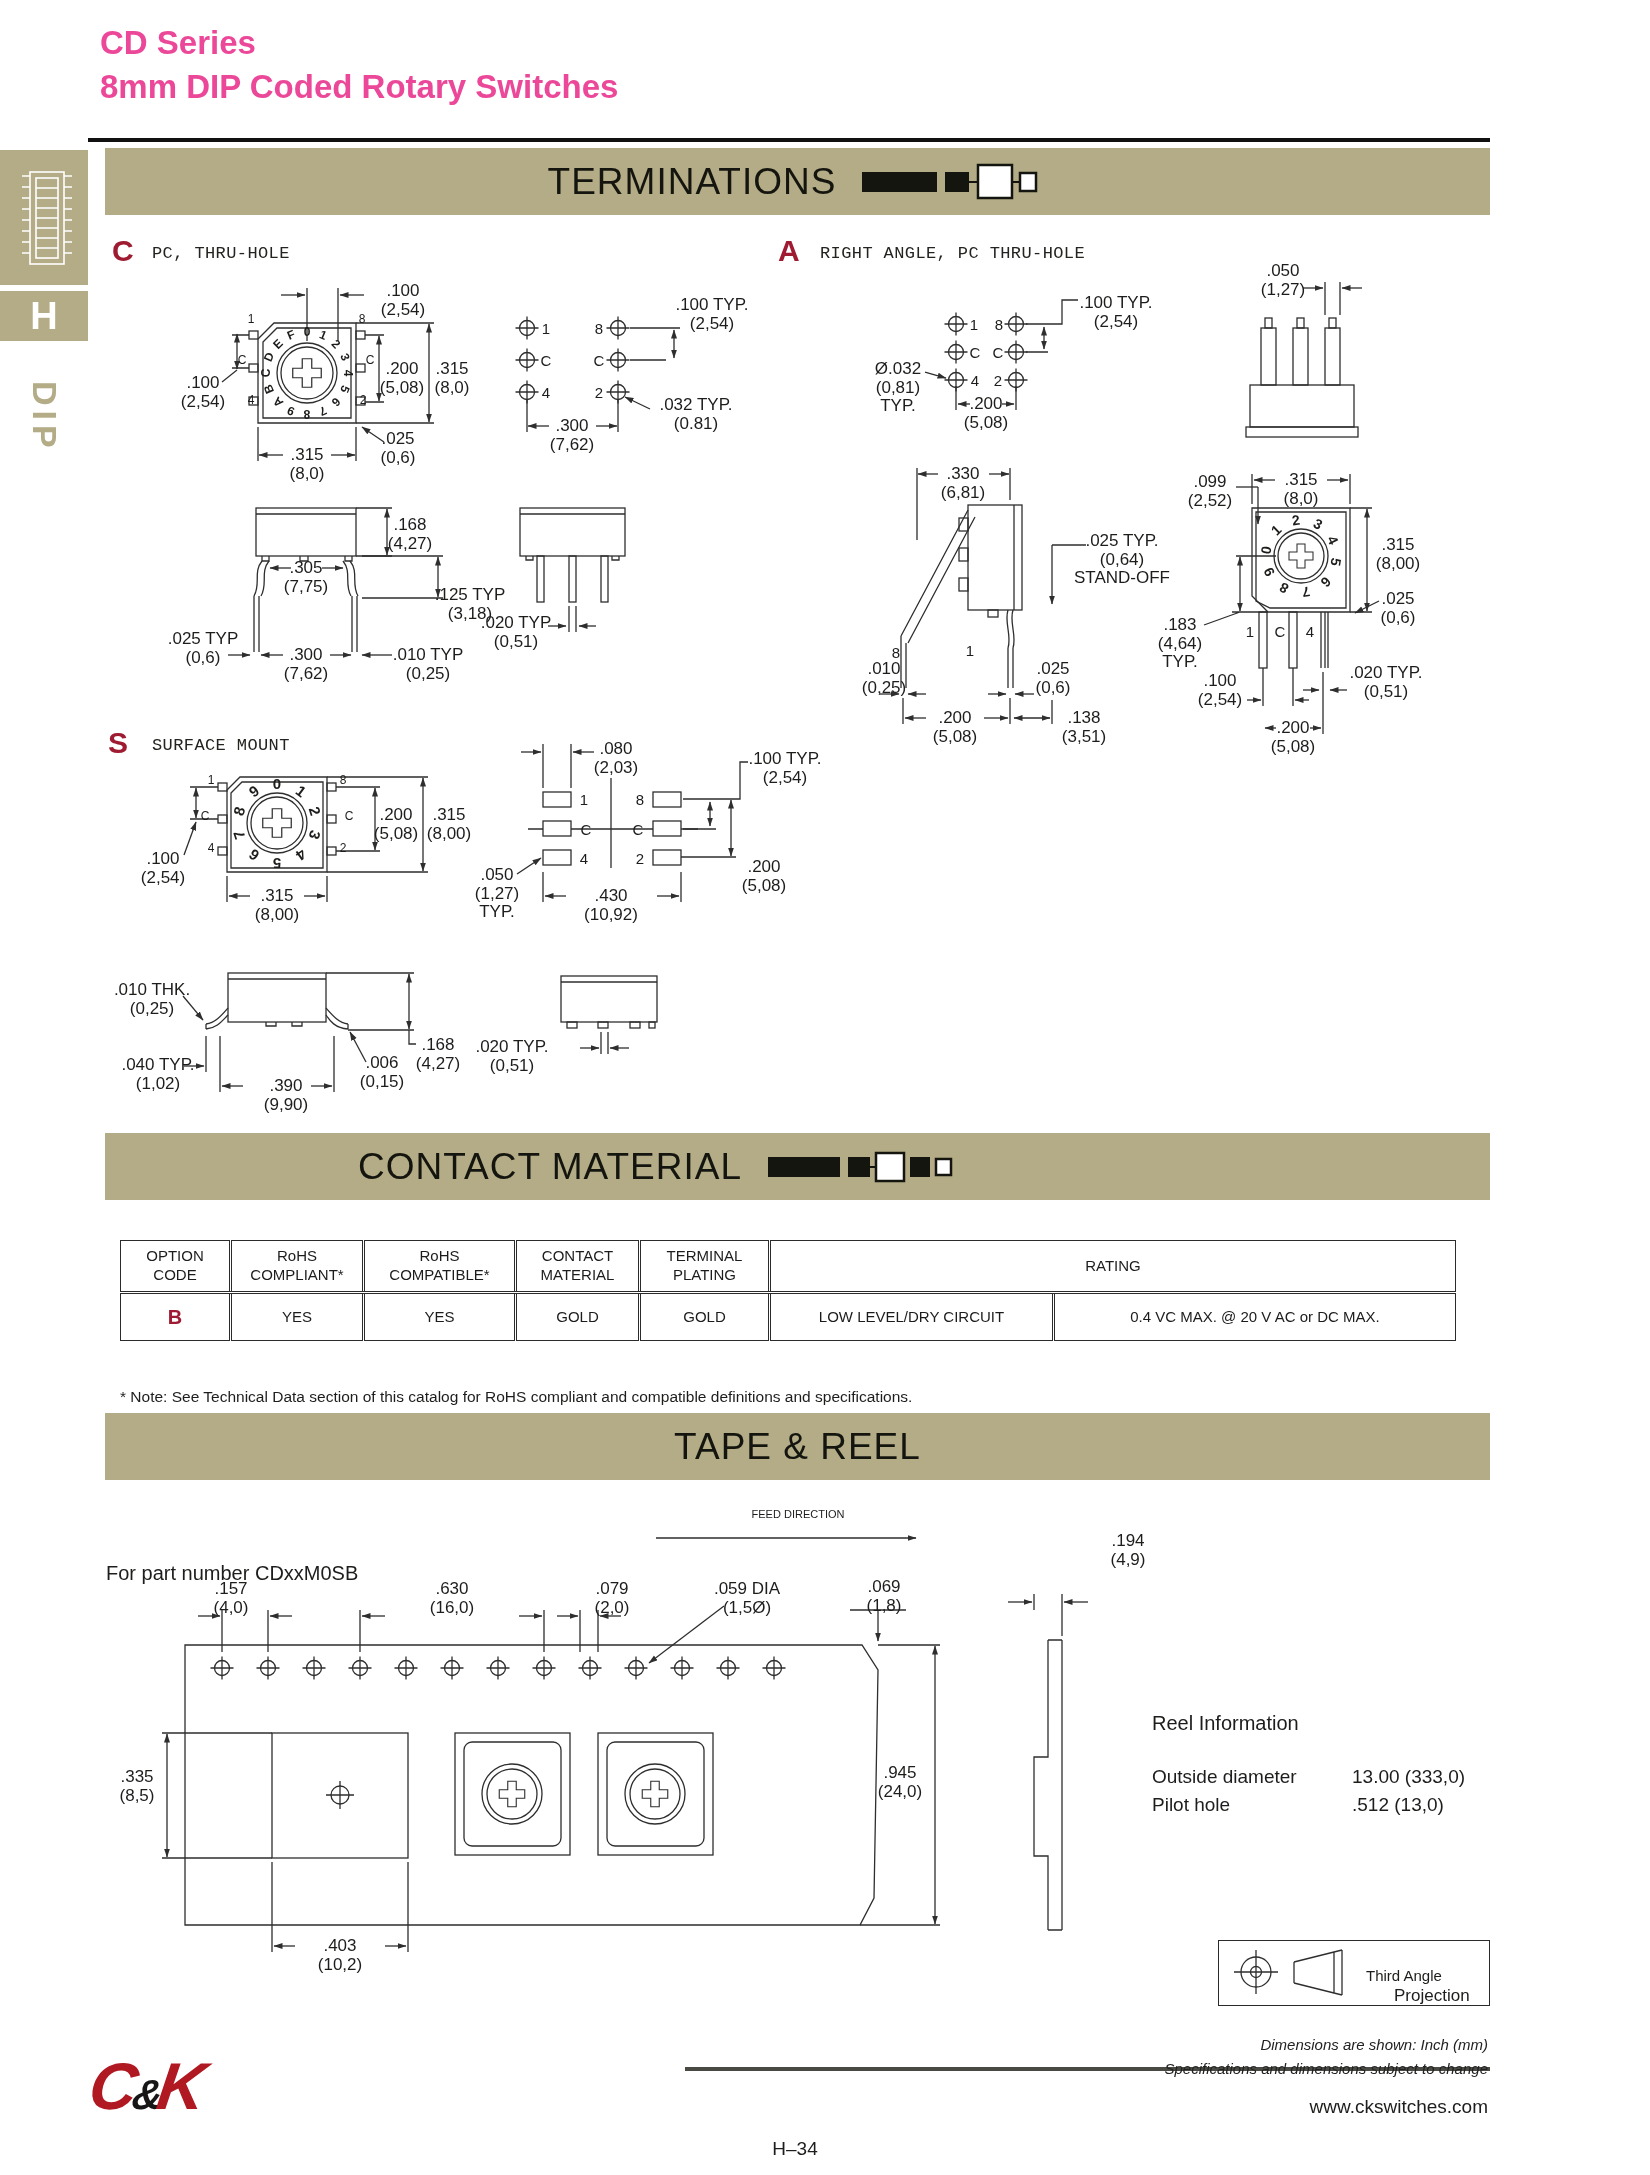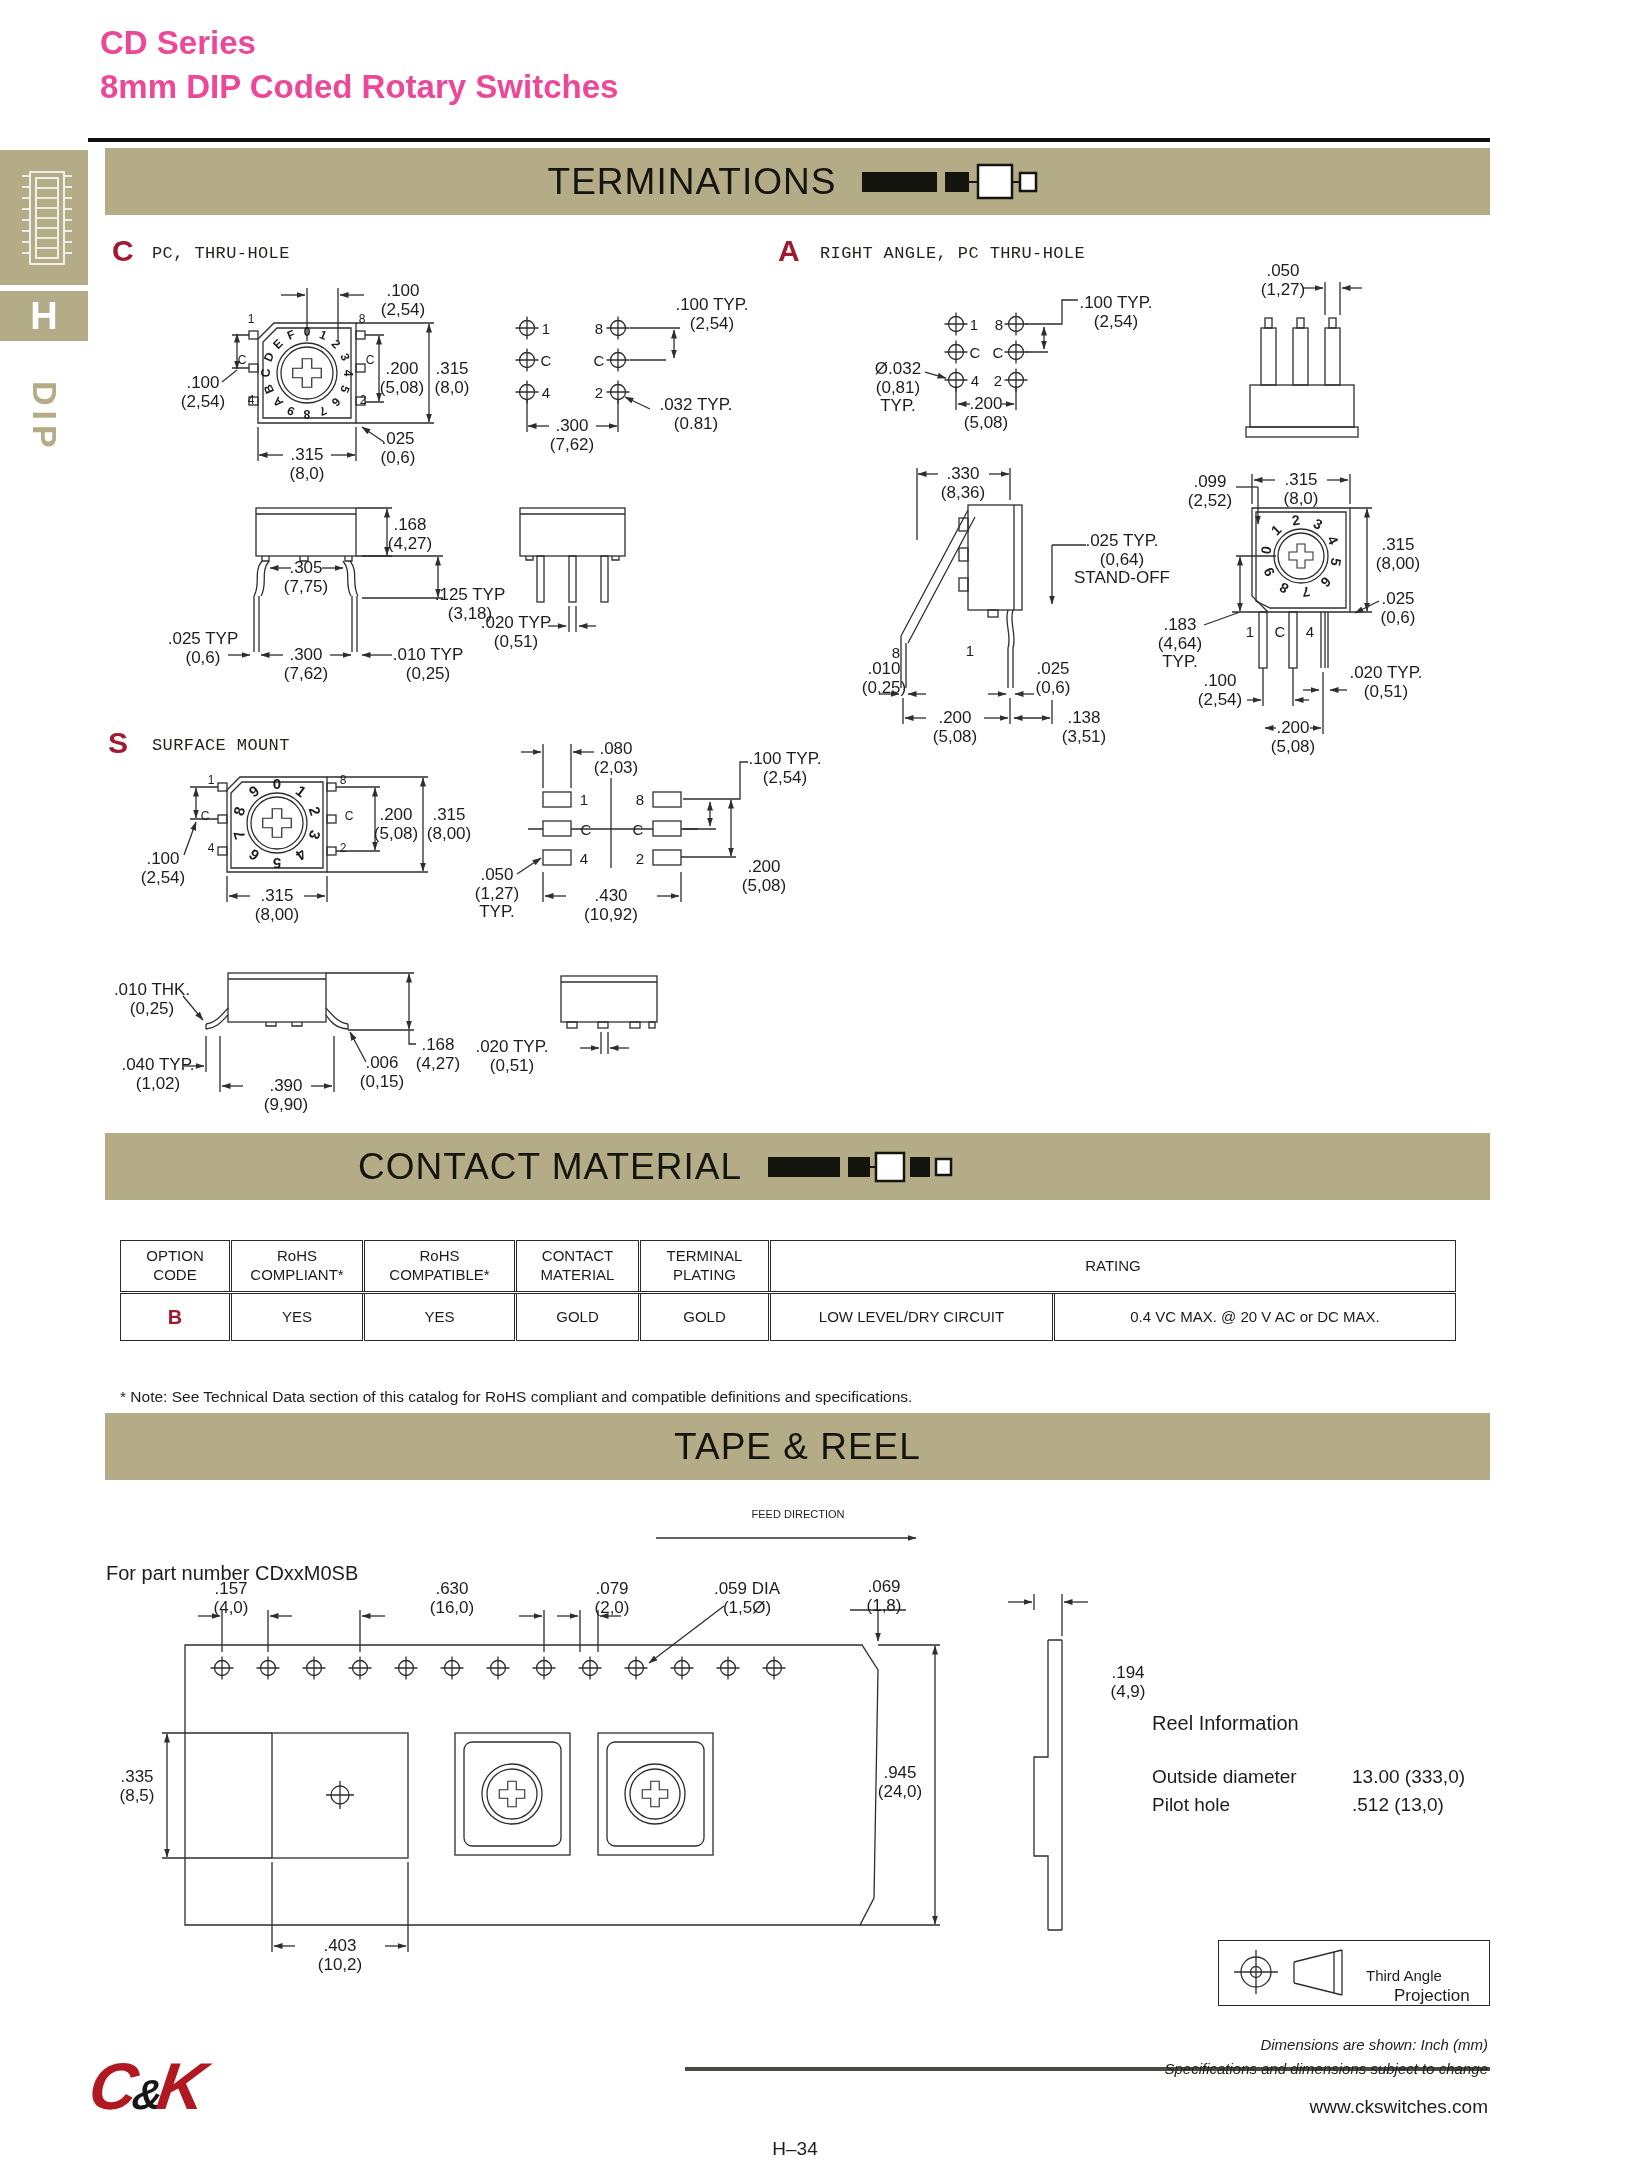--- a/index.html
+++ b/index.html
@@ -518,21 +518,21 @@
 <div class="dm" style="left:986px;top:395px">
       <span>.200</span>
       <span>(5,08)</span>
     </div>
 <div class="dm" style="left:1283px;top:262px">
       <span>.050</span>
       <span>(1,27)</span>
     </div>
 <div class="dm" style="left:963px;top:465px">
       <span>.330</span>
-      <span>(8,36)</span>
+      <span>(6,81)</span>
     </div>
 <div class="dm" style="left:1122px;top:532px">
       <span>.025 TYP.</span>
       <span>(0,64)</span>
       <span>STAND-OFF</span>
     </div>
 <div class="dm" style="left:884px;top:660px">
       <span>.010</span>
       <span>(0,25)</span>
     </div>
@@ -655,21 +655,21 @@
       <span>(2,0)</span>
     </div>
 <div class="dm" style="left:747px;top:1580px">
       <span>.059 DIA</span>
       <span>(1,5Ø)</span>
     </div>
 <div class="dm" style="left:884px;top:1578px">
       <span>.069</span>
       <span>(1,8)</span>
     </div>
-<div class="dm" style="left:1128px;top:1664px">
+<div class="dm" style="left:1128px;top:1532px">
       <span>.194</span>
       <span>(4,9)</span>
     </div>
 <div class="dm" style="left:137px;top:1768px">
       <span>.335</span>
       <span>(8,5)</span>
     </div>
 <div class="dm" style="left:900px;top:1764px">
       <span>.945</span>
       <span>(24,0)</span>

